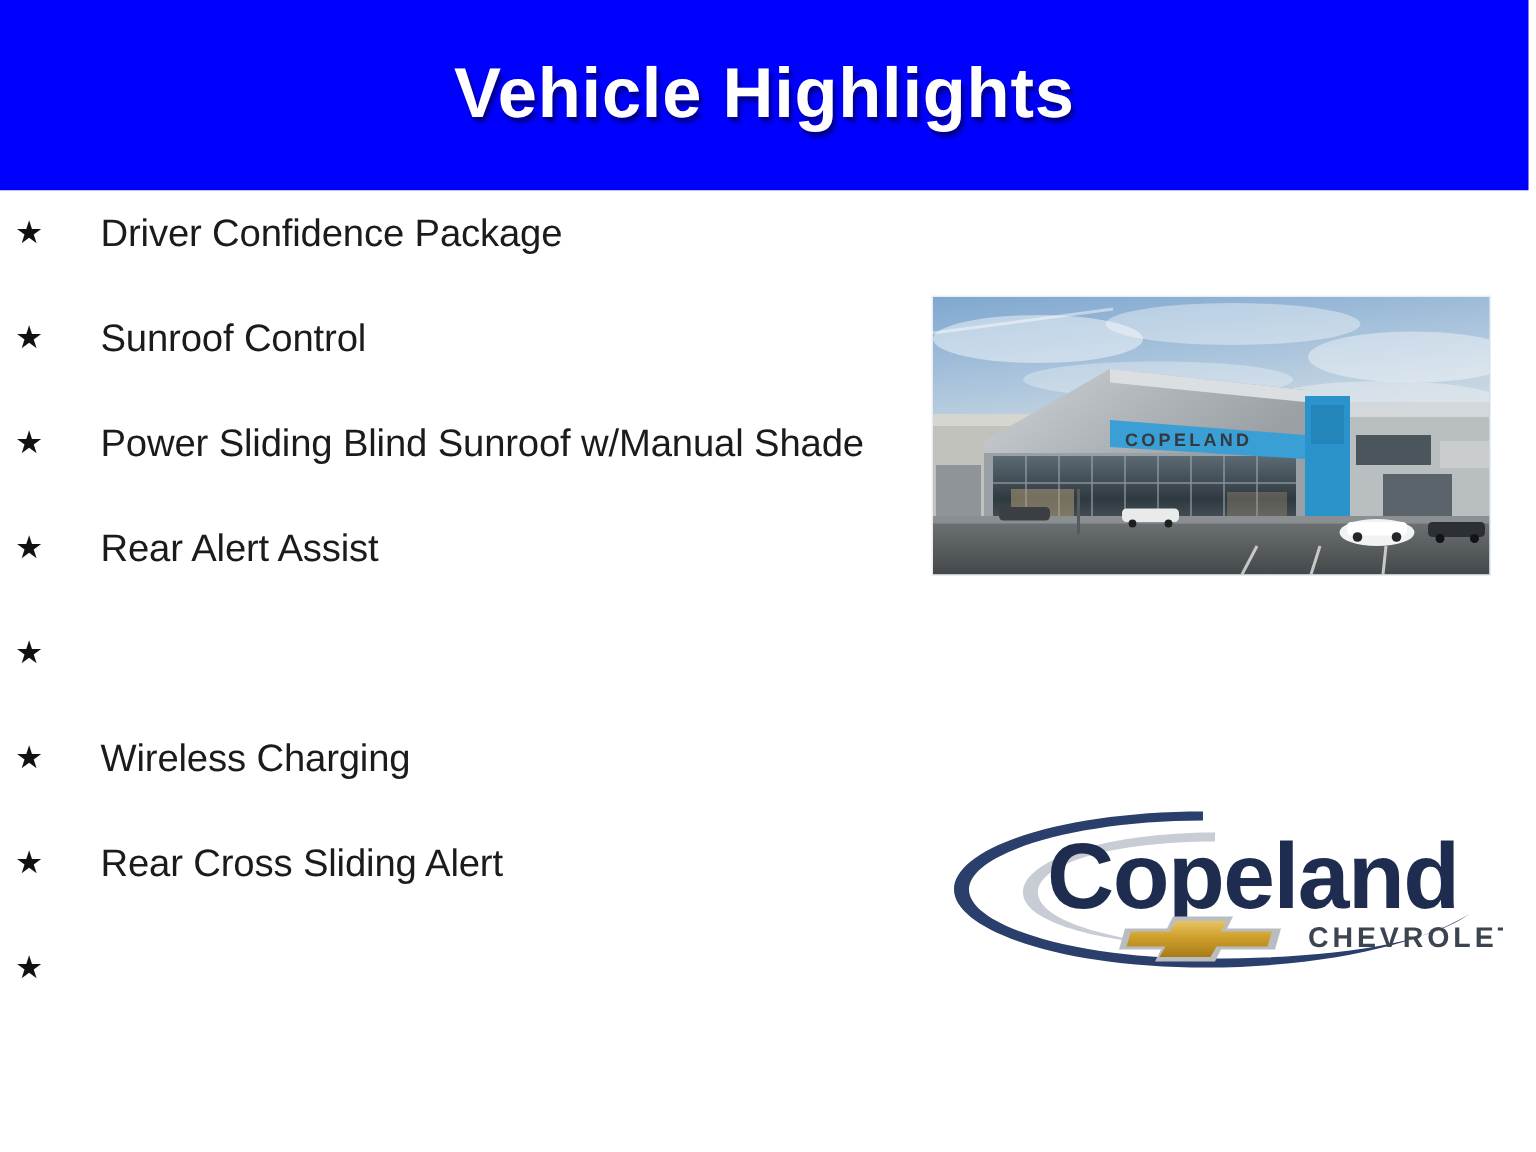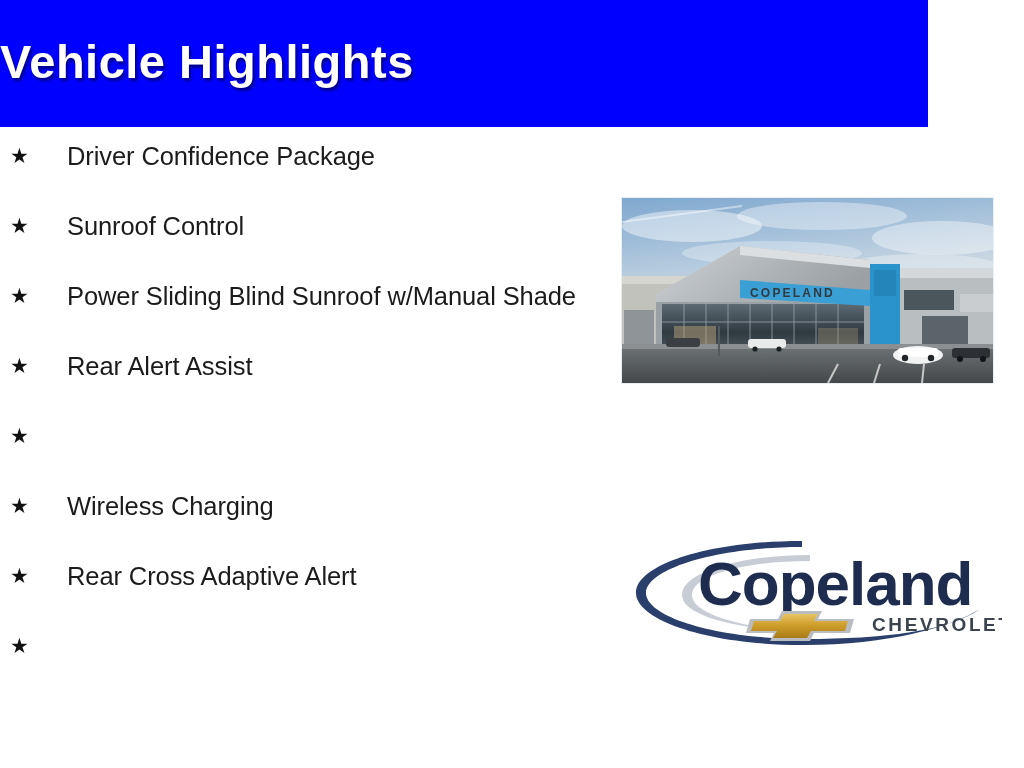--- a/index.html
+++ b/index.html
@@ -14,25 +14,26 @@
     font-family: "Liberation Sans", sans-serif;
     overflow: hidden;
     position: relative;
   }
 
   
   .header-banner {
     position: absolute;
     left: 0;
     top: 0;
-    width: 928px;
+    width: 1019px;
     height: 127px;
     background: #0000ff;
     display: flex;
     align-items: center;
+    justify-content: center;
     box-sizing: border-box;
   }
   .header-title {
     color: #ffffff;
     font-size: 47px;
     font-weight: bold;
     letter-spacing: 0.5px;
     text-shadow: 2px 3px 3px rgba(0, 0, 40, 0.55);
     white-space: nowrap;
     transform: translateY(-2px);
@@ -141,21 +142,21 @@
       <span class="bullet-star">★</span>
     </li>
 
     <li class="highlight-item">
       <span class="bullet-star">★</span>
       <span class="highlight-label">Wireless Charging</span>
     </li>
 
     <li class="highlight-item">
       <span class="bullet-star">★</span>
-      <span class="highlight-label">Rear Cross Adaptive Alert</span>
+      <span class="highlight-label">Rear Cross Sliding Alert</span>
     </li>
 
     <li class="highlight-item">
       <span class="bullet-star">★</span>
     </li>
 
   </ul>
 
   <div class="dealership-photo">
     <svg class="photo-svg" viewBox="0 0 371 185" preserveAspectRatio="none">

